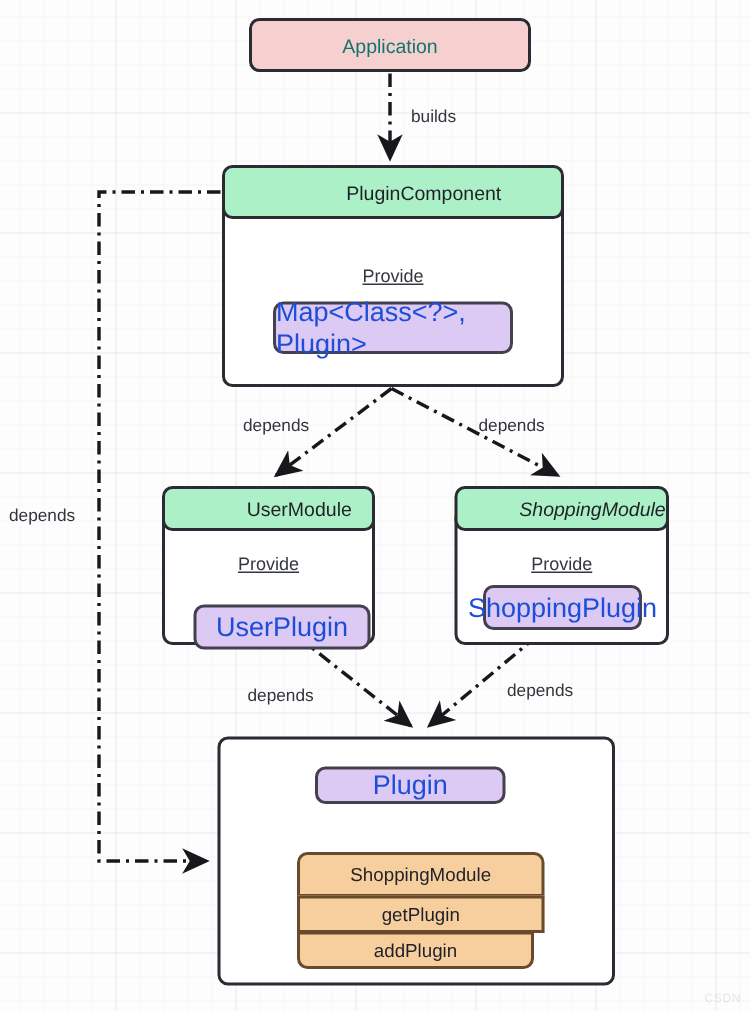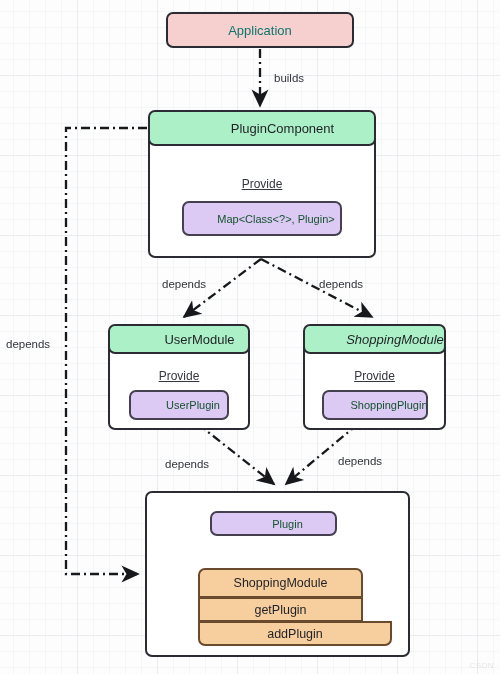--- a/index.html
+++ b/index.html
@@ -86,24 +86,23 @@
   
   .chip-purple {
     position: absolute;
     box-sizing: border-box;
     background: #dcc9f4;
     border: 2px solid #44404f;
     border-radius: 7px;
     display: flex;
     align-items: center;
     justify-content: center;
-    font-size: 11px;
-    color: #14532d;
-    z-index: 3;
-    padding-left: 28px;
+    font-size: 18px;
+    color: #1d4ed8;
+    z-index: 3;
   }
   
   .chip-orange {
     position: absolute;
     box-sizing: border-box;
     background: #f7ce9e;
     border: 2px solid #6a4a2c;
     display: flex;
     align-items: center;
     justify-content: center;
@@ -164,33 +163,33 @@
   <div class="node app-box">Application</div>
 
   <div class="card" style="left:148px; top:124px; width:228px; height:134px;"></div>
   <div class="hdr" style="left:148px; top:110px; width:228px; height:36px;">PluginComponent</div>
   <div class="provide" style="left:148px; top:177px; width:228px;">Provide</div>
   <div class="chip-purple" style="left:182px; top:201px; width:160px; height:35px;">Map&lt;Class&lt;?&gt;, Plugin&gt;</div>
 
   <div class="card" style="left:108px; top:338px; width:142px; height:92px;"></div>
   <div class="hdr" style="left:108px; top:324px; width:142px; height:30px;">UserModule</div>
   <div class="provide" style="left:108px; top:369px; width:142px;">Provide</div>
-  <div class="chip-purple" style="left:129px; top:390px; width:100px; height:30px;">UserPlugin</div>
+  <div class="chip-purple" style="left:129px; top:403px; width:118px; height:30px;">UserPlugin</div>
 
   <div class="card" style="left:303px; top:338px; width:143px; height:92px;"></div>
   <div class="hdr" style="left:303px; top:324px; width:143px; height:30px;font-style:italic;">ShoppingModule</div>
   <div class="provide" style="left:303px; top:369px; width:143px;">Provide</div>
   <div class="chip-purple" style="left:322px; top:390px; width:106px; height:30px;">ShoppingPlugin</div>
 
   <div class="card" style="left:145px; top:491px; width:265px; height:166px;"></div>
   <div class="chip-purple" style="left:210px; top:511px; width:127px; height:25px;">Plugin</div>
 
   <div class="chip-orange top" style="left:198px; top:568px; width:165px; height:30px;">ShoppingModule</div>
   <div class="chip-orange" style="left:198px; top:597px; width:165px; height:25px;">getPlugin</div>
-  <div class="chip-orange bottom" style="left:198px; top:621px; width:194px; height:25px;">addPlugin</div>
+  <div class="chip-orange bottom" style="left:198px; top:621px; width:158px; height:25px;">addPlugin</div>
 
   <div class="edge-label" style="left:274px; top:72px;">builds</div>
 
   <div class="edge-label" style="left:162px; top:278px;">depends</div>
 
   <div class="edge-label" style="left:319px; top:278px;">depends</div>
 
   <div class="edge-label" style="left:165px; top:458px;">depends</div>
 
   <div class="edge-label" style="left:338px; top:455px;">depends</div>

